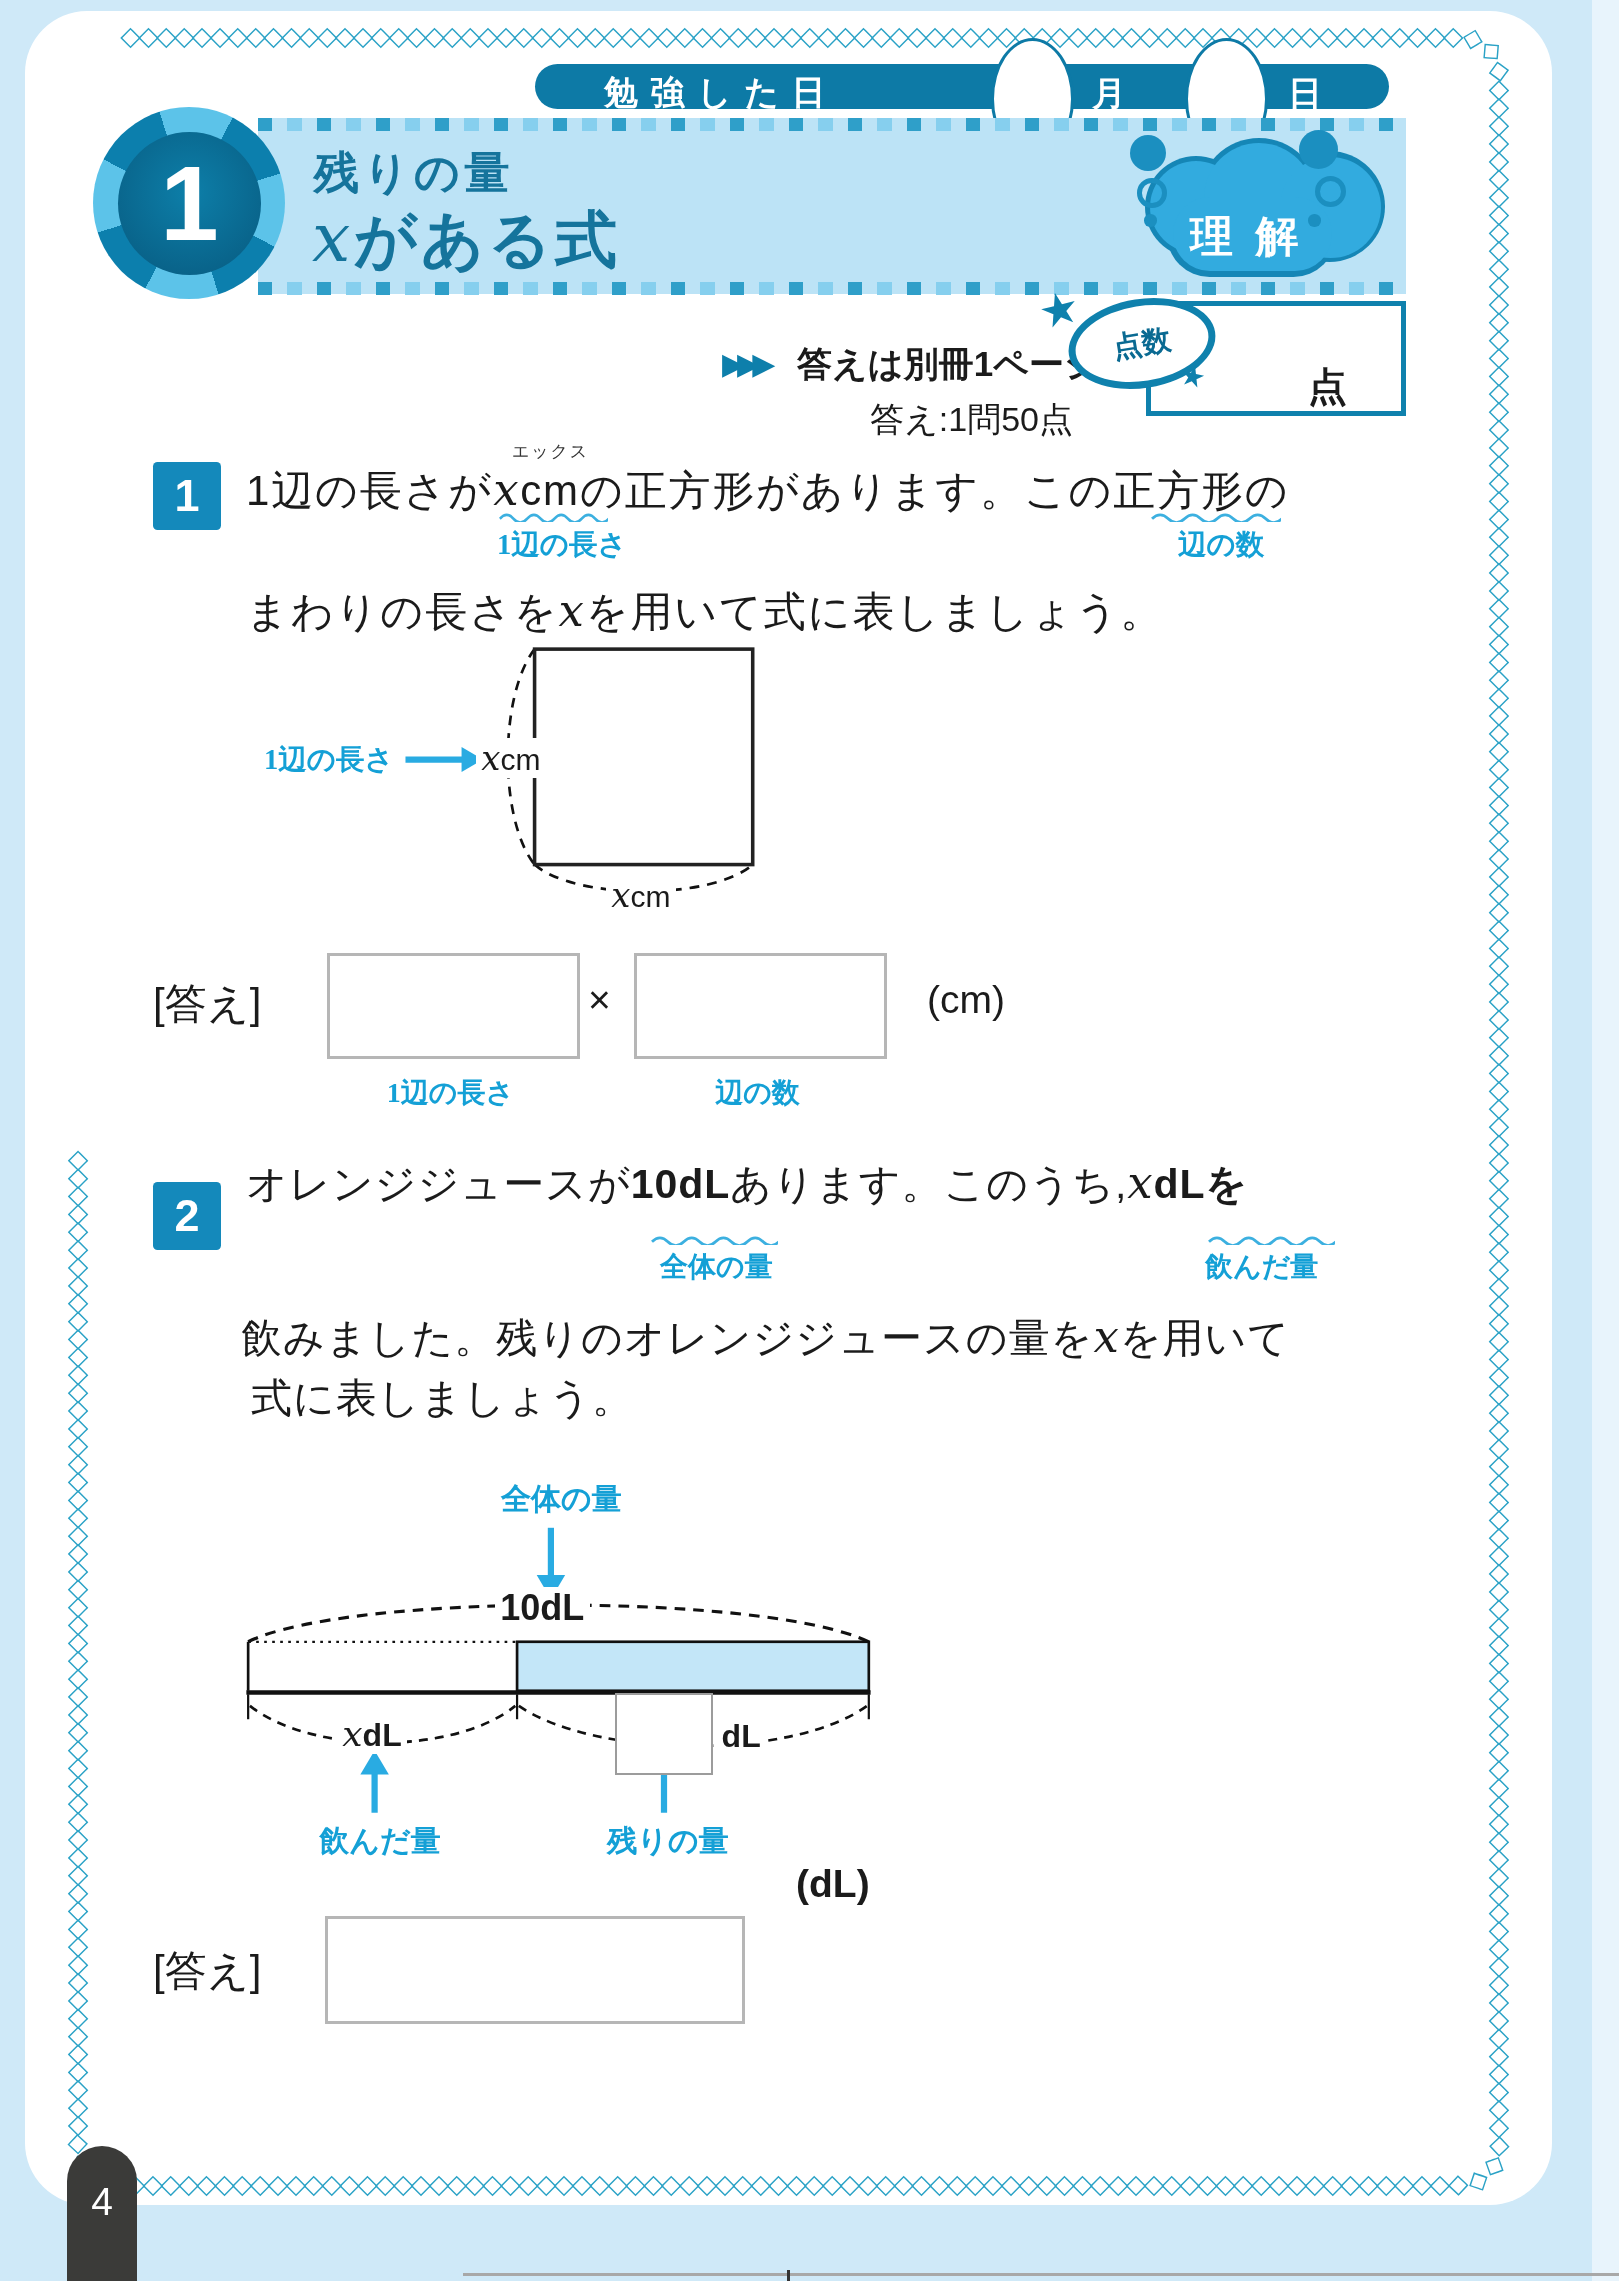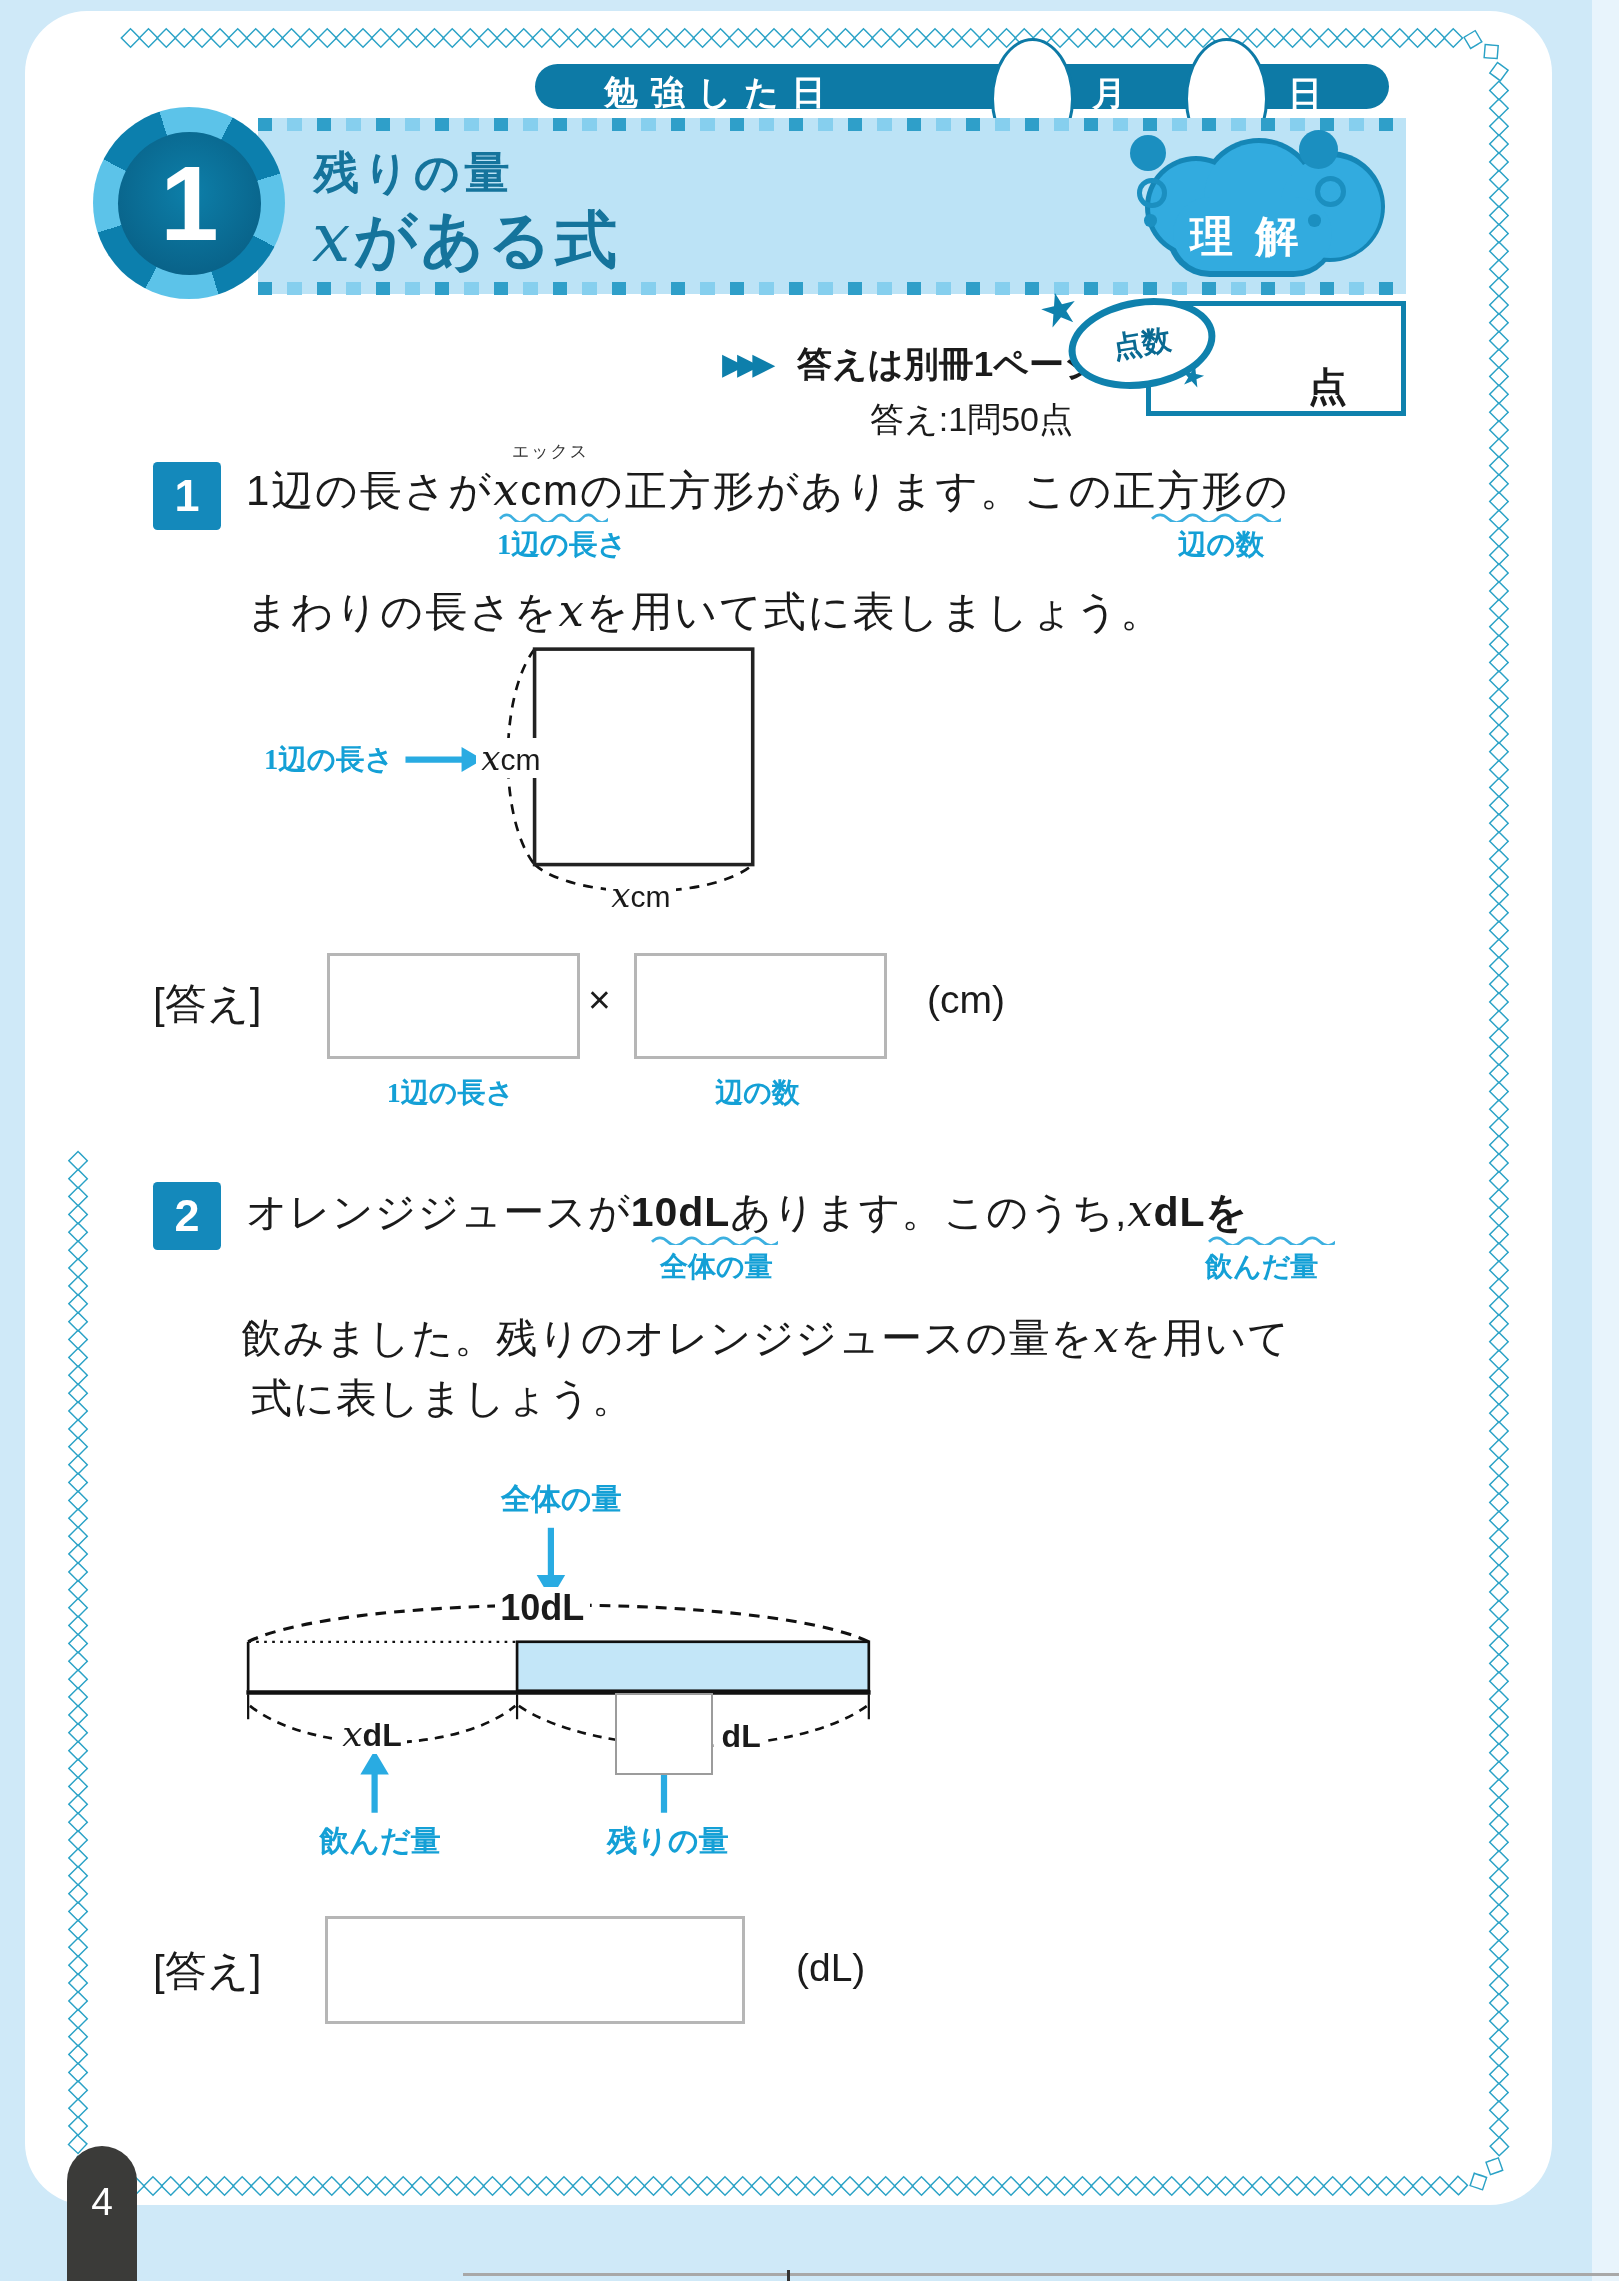--- a/index.html
+++ b/index.html
@@ -138,21 +138,21 @@
 
   <div class="abs jp" style="left:153px;top:976px;font-size:42px;">[答え]</div>
   <div class="abs ansbox" style="left:327px;top:953px;width:247px;height:100px;"></div>
   <div class="abs jp" style="left:588px;top:978px;font-size:39px;">×</div>
   <div class="abs ansbox" style="left:634px;top:953px;width:247px;height:100px;"></div>
   <div class="abs jp" style="left:927px;top:978px;font-size:39px;">(cm)</div>
   <div class="abs cyan" style="left:327px;top:1074px;width:247px;text-align:center;font-size:28px;">1辺の長さ</div>
   <div class="abs cyan" style="left:634px;top:1074px;width:247px;text-align:center;font-size:28px;">辺の数</div>
 
   <div class="abs qbadge" style="left:153px;top:1182px;width:68px;height:68px;font-size:45px;">2</div>
-  <div class="abs jp" style="left:246px;top:1184px;font-size:41px;letter-spacing:0.9px;white-space:nowrap;text-align:center;">
+  <div class="abs jp" style="left:246px;top:1156px;font-size:41px;letter-spacing:0.9px;white-space:nowrap;text-align:center;">
     <span>オレンジジュースが</span><span style="font-weight:600;">10dL</span><span>あります。このうち,</span><span class="mathx" style="font-size:45px;">x</span><span style="font-weight:600;">dLを</span>
   </div>
   <svg class="abs" style="left:651px;top:1233px;" width="127" height="11.6" viewBox="0 0 128 12" preserveAspectRatio="none">
     <path d="M1 9 Q9 1 17 9 T33 9 T49 9 T65 9 T81 9 T97 9 T113 9 T129 9" fill="none" stroke="#3cb0e0" stroke-width="2.8"></path>
   </svg>
   <div class="abs cyan" style="left:660px;top:1248px;font-size:28px;">全体の量</div>
   <svg class="abs" style="left:1208px;top:1233px;" width="127" height="11.6" viewBox="0 0 128 12" preserveAspectRatio="none">
     <path d="M1 9 Q9 1 17 9 T33 9 T49 9 T65 9 T81 9 T97 9 T113 9 T129 9" fill="none" stroke="#3cb0e0" stroke-width="2.8"></path>
   </svg>
   <div class="abs cyan" style="left:1205px;top:1248px;font-size:28px;">飲んだ量</div>
@@ -184,21 +184,21 @@
   <div class="abs jp whitebg" style="left:337px;top:1713px;font-size:32px;z-index:2;">
     <span class="mathx" style="font-size:36px;">x</span><span style="font-weight:600;">dL</span>
   </div>
   <div class="abs smallbox" style="left:615px;top:1693px;width:94px;height:78px;z-index:2;"></div>
   <div class="abs jp" style="left:718px;top:1718px;font-size:32px;font-weight:600;z-index:2;background:#fff;padding:0 3.6px;">dL</div>
   <div class="abs cyan" style="left:314px;top:1821px;width:132px;text-align:center;font-size:30px;">飲んだ量</div>
   <div class="abs cyan" style="left:602px;top:1821px;width:132px;text-align:center;font-size:30px;">残りの量</div>
 
   <div class="abs jp" style="left:153px;top:1943px;font-size:42px;">[答え]</div>
   <div class="abs ansbox" style="left:325px;top:1916px;width:414px;height:102px;"></div>
-  <div class="abs jp" style="left:796px;top:1946px;font-size:39px;">(dL)</div>
+  <div class="abs jp" style="left:796px;top:1862px;font-size:39px;font-weight:bold;">(dL)</div>
 
   <div class="abs tab" style="left:67px;top:2146px;width:70px;height:135px;">
     <span style="font-size:39px;margin-top:34px;">4</span>
   </div>
 
   <div class="abs artifact" style="left:463px;top:2273px;width:1156px;height:2.7px;"></div>
   <div class="abs" style="left:787px;top:2270px;width:2.7px;height:10.7px;background:#333;"></div>
 
 </div>
 

